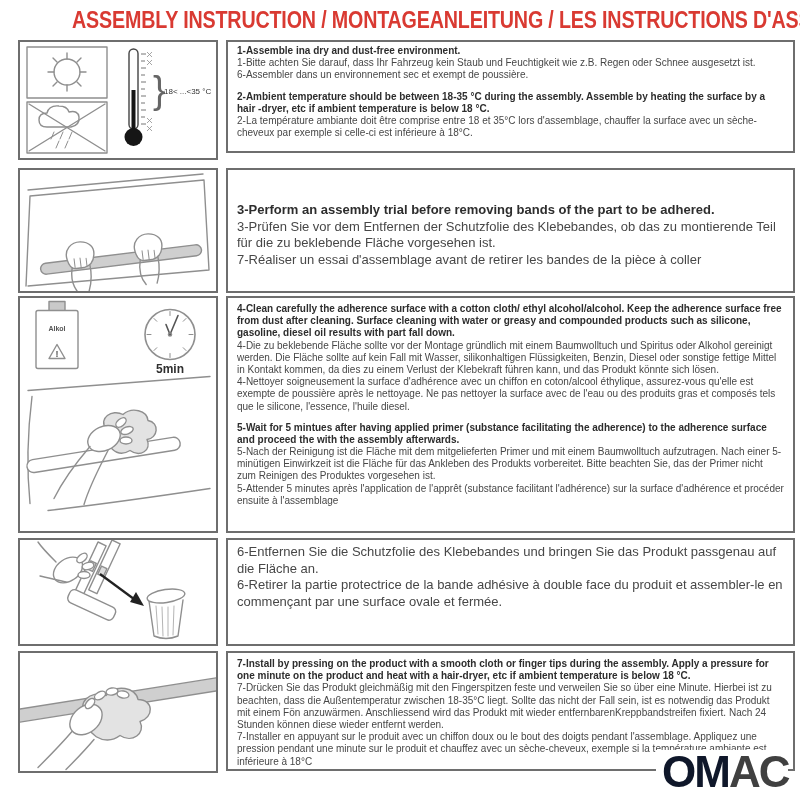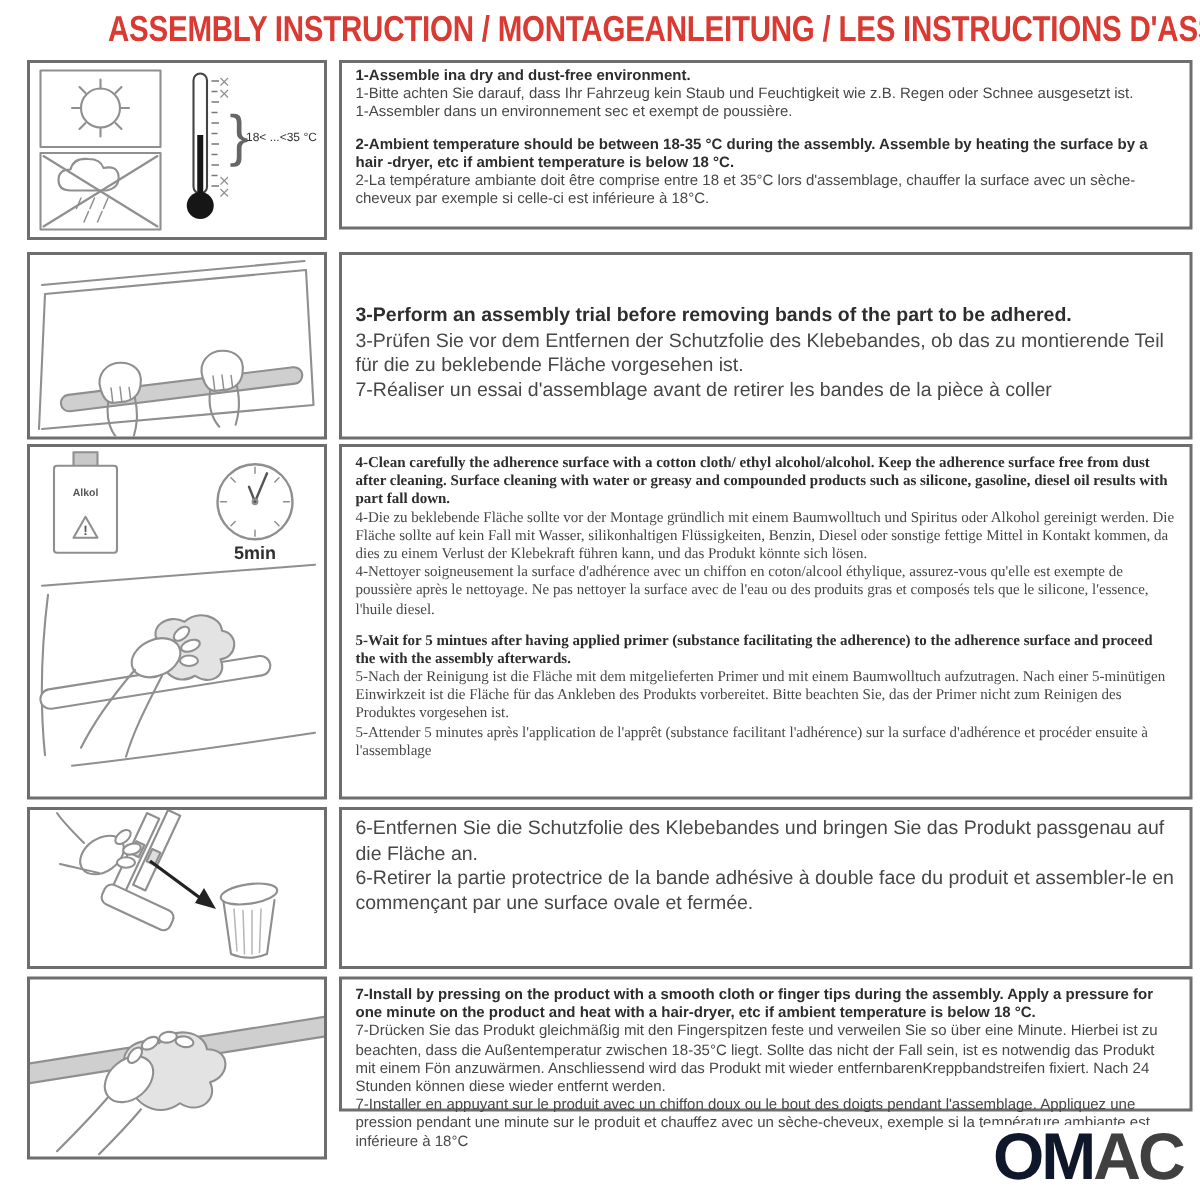--- a/index.html
+++ b/index.html
@@ -38,25 +38,25 @@
     padding-left:6px;
   }
   .logo-black { color:#0f172a; }
   .logo-red   { color:#404040; }
   
   #fig1  { top:40px;  height:120px; }
   #txt1  { top:40px;  height:113px; padding-top:3px; }
   #fig2  { top:168px; height:125px; }
   #txt2  { top:168px; height:125px; padding-top:32px; }
   #fig3  { top:296px; height:237px; }
-  #txt3  { top:296px; height:237px; padding-top:5px;font-family:Liberation Serif, serif; }
+  #txt3  { top:296px; height:237px; padding-top:5px; }
   #fig4  { top:538px; height:108px; }
   #txt4  { top:538px; height:108px; padding-top:4px; }
   #fig5  { top:651px; height:122px; }
-  #txt5  { top:651px; height:90px; padding-top:5px; }
+  #txt5  { top:651px; height:120px; padding-top:5px; }
 </style>
 </head>
 <body>
 
 <div class="page">
 
   <div class="title">ASSEMBLY INSTRUCTION / MONTAGEANLEITUNG / LES INSTRUCTIONS D'ASSEMBLAGE</div>
 
   <div class="figbox" id="fig1">
     <svg viewBox="0 0 196 116">
@@ -76,21 +76,21 @@
         <path d="M121,12 h5 M121,19 h4 M121,26 h5 M121,33 h4 M121,40 h5 M121,47 h4 M121,54 h5 M121,61 h4 M121,68 h5 M121,75 h4 M121,82 h5" stroke="#777" stroke-width="1" fill="none"></path>
         <path d="M127,10 l5,5 M132,10 l-5,5 M127,18 l5,5 M132,18 l-5,5 M127,76 l5,5 M132,76 l-5,5 M127,84 l5,5 M132,84 l-5,5" stroke="#8f8f8f" stroke-width="0.8" fill="none"></path>
         <text x="133" y="61" font-size="38" fill="#666">}</text>
         <text x="144" y="52" font-size="8" fill="#333">18&lt; ...&lt;35 °C</text>
       </g>
     </svg>
   </div>
   <div class="textbox small" id="txt1">
     <p class="en">1-Assemble ina dry and dust-free environment.</p>
     <p>1-Bitte achten Sie darauf, dass Ihr Fahrzeug kein Staub und Feuchtigkeit wie z.B. Regen oder Schnee ausgesetzt ist.</p>
-    <p>1-Assembler dans un environnement sec et exempt de poussière.</p>
+    <p>6-Assembler dans un environnement sec et exempt de poussière.</p>
     <div class="gap-sm"></div>
     <p class="en">2-Ambient temperature should be between 18-35 °C  during the assembly. Assemble by heating the surface by a hair -dryer, etc if ambient temperature is below 18 °C.</p>
     <p>2-La température ambiante doit être comprise entre 18 et 35°C lors d'assemblage, chauffer la surface avec un sèche-cheveux par exemple si celle-ci est inférieure à 18°C.</p>
   </div>
 
   <div class="figbox" id="fig2">
     <svg viewBox="0 0 196 121">
       <g class="line-art">
         <path d="M8,20 L183,4 M10,26 L184,10 M184,10 L189,100 M8,116 L189,100 M10,26 L6,116"></path>
         <rect x="20" y="84" width="162" height="11" rx="5.5" class="fill-grayband" transform="rotate(-7 101 89)"></rect>

